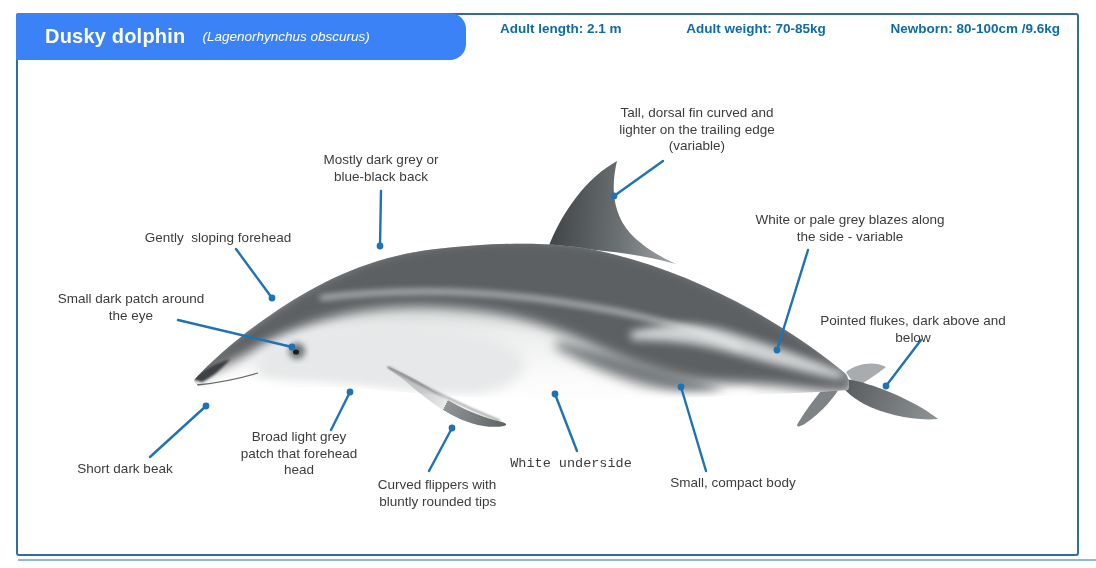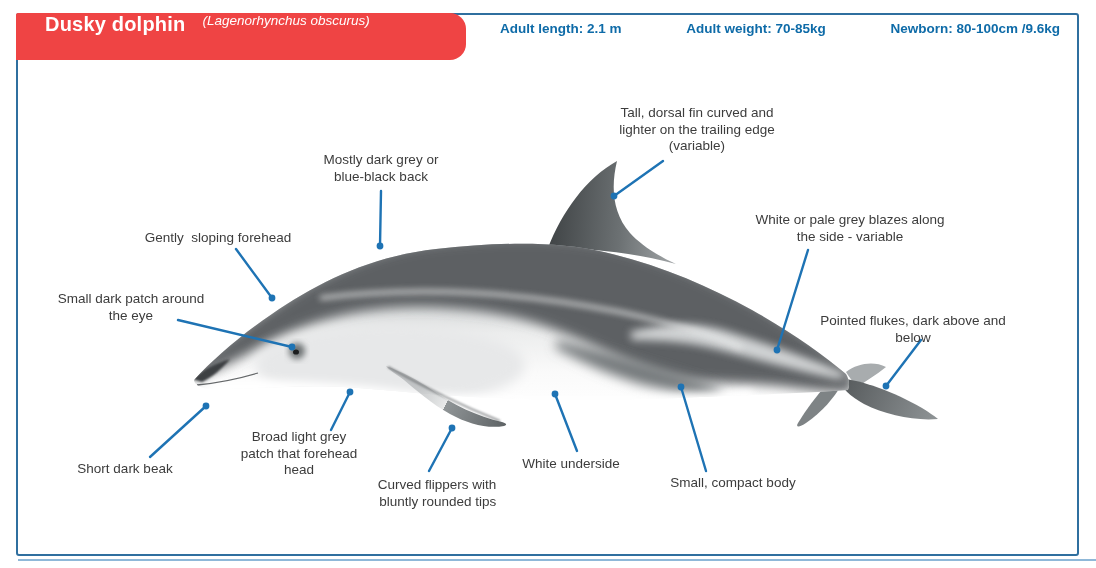--- a/index.html
+++ b/index.html
@@ -10,43 +10,43 @@
   .page-border{
     position:absolute;left:16px;top:13px;width:1059px;height:539px;
     border:2px solid #2F6F9F;border-radius:3px;background:#ffffff;
   }
   .bottom-accent{
     position:absolute;left:18px;top:559px;width:1078px;height:2px;
     background:#8FB8D8;
   }
   .title-bar{
     position:absolute;left:16px;top:13px;width:450px;height:47px;
-    background:#ef4444;border-radius:2px 16px 16px 0;
-    display:flex;padding-left:29px;box-sizing:border-box;
+    background:#3b82f6;border-radius:2px 16px 16px 0;
+    display:flex;align-items:center;padding-left:29px;box-sizing:border-box;
   }
   .title-bar .title{color:#ffffff;font-weight:bold;font-size:20px;letter-spacing:.2px;}
   .title-bar .subtitle{color:#ffffff;font-style:italic;font-size:13.5px;margin-left:17px;}
   .stats{
     position:absolute;left:500px;top:19px;width:560px;height:18px;
     display:flex;justify-content:space-between;align-items:center;
   }
   .stat{color:#0E6BA8;font-weight:bold;font-size:13.5px;white-space:pre;}
   .anno{
     position:absolute;transform:translateX(-50%);
     color:#3C3C3C;font-size:13.5px;line-height:16.5px;
     text-align:center;white-space:pre;
   }
   #anno-dorsal{left:697px;top:105px;}
   #anno-back{left:381px;top:152px;}
   #anno-forehead{left:218px;top:230px;}
   #anno-eye{left:131px;top:291px;}
   #anno-beak{left:125px;top:461px;}
   #anno-headpatch{left:299px;top:429px;}
   #anno-flippers{left:437px;top:477px;text-align:right;}
-  #anno-underside{left:571px;top:456px;}
+  #anno-underside{left:571px;top:456px;font-family:Liberation Mono, monospace;}
   #anno-body{left:733px;top:475px;}
   #anno-blazes{left:850px;top:212px;}
   #anno-flukes{left:913px;top:313px;}
   svg{position:absolute;left:0;top:0;}
 </style>
 </head>
 <body>
 
 <div id="stage">
 

